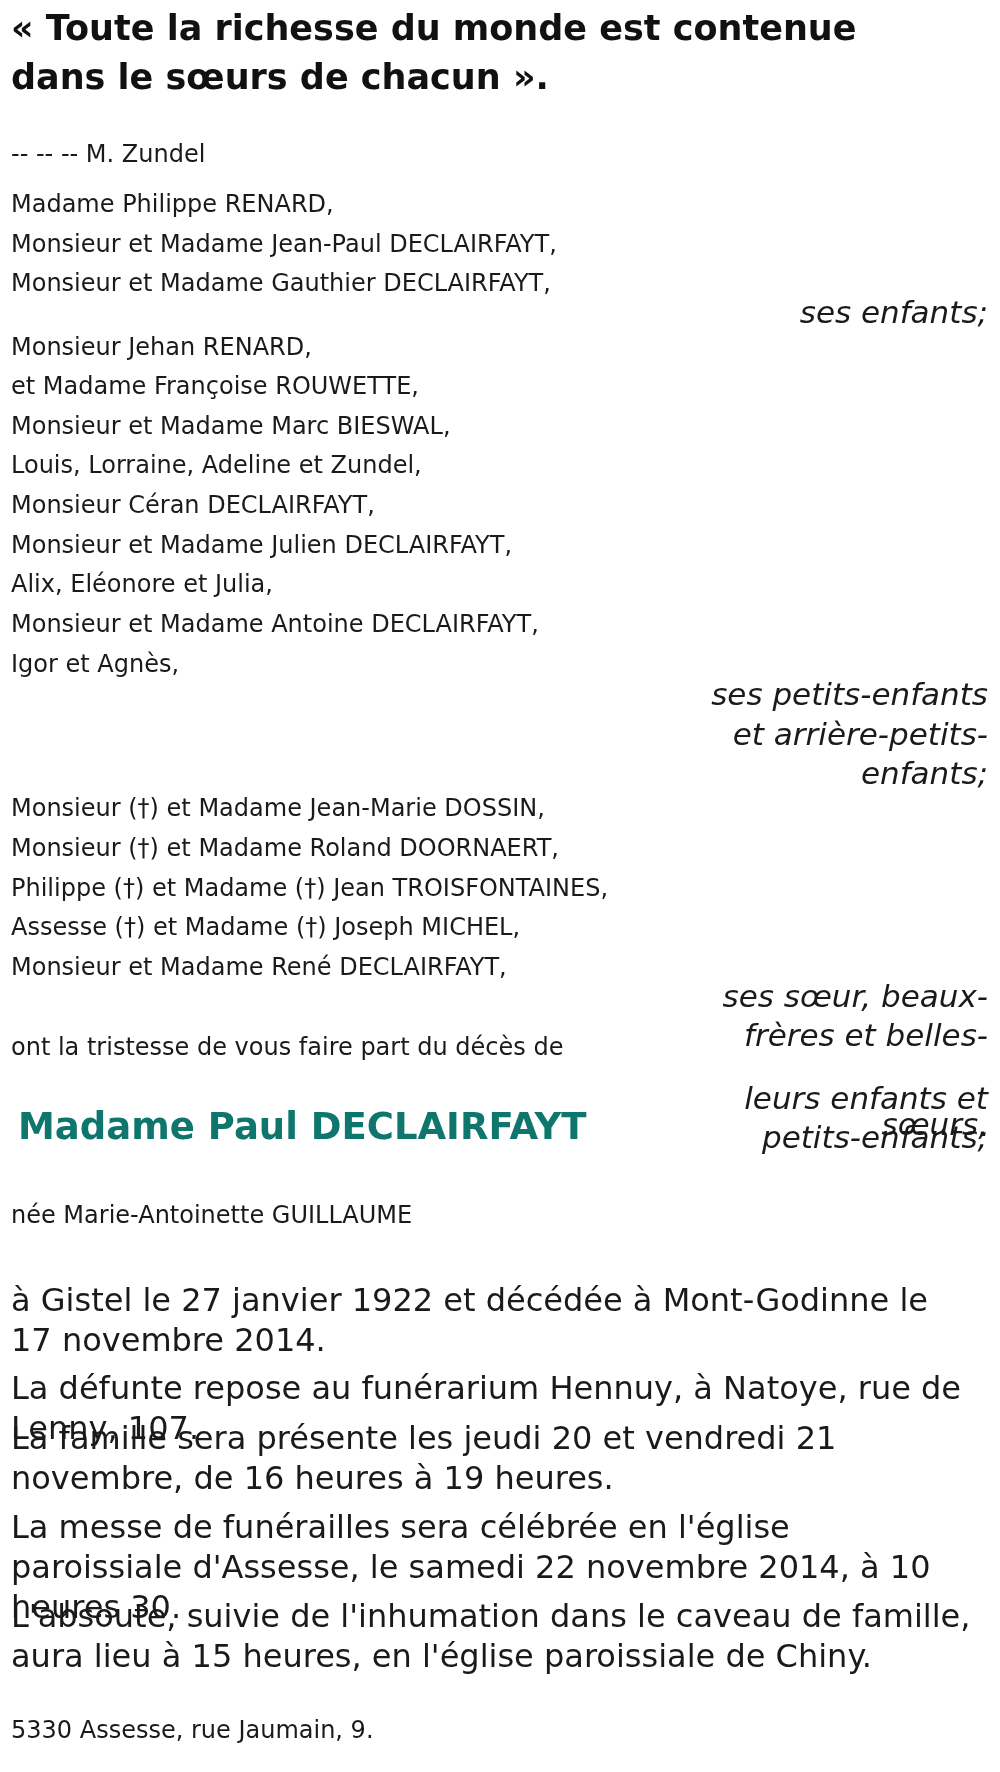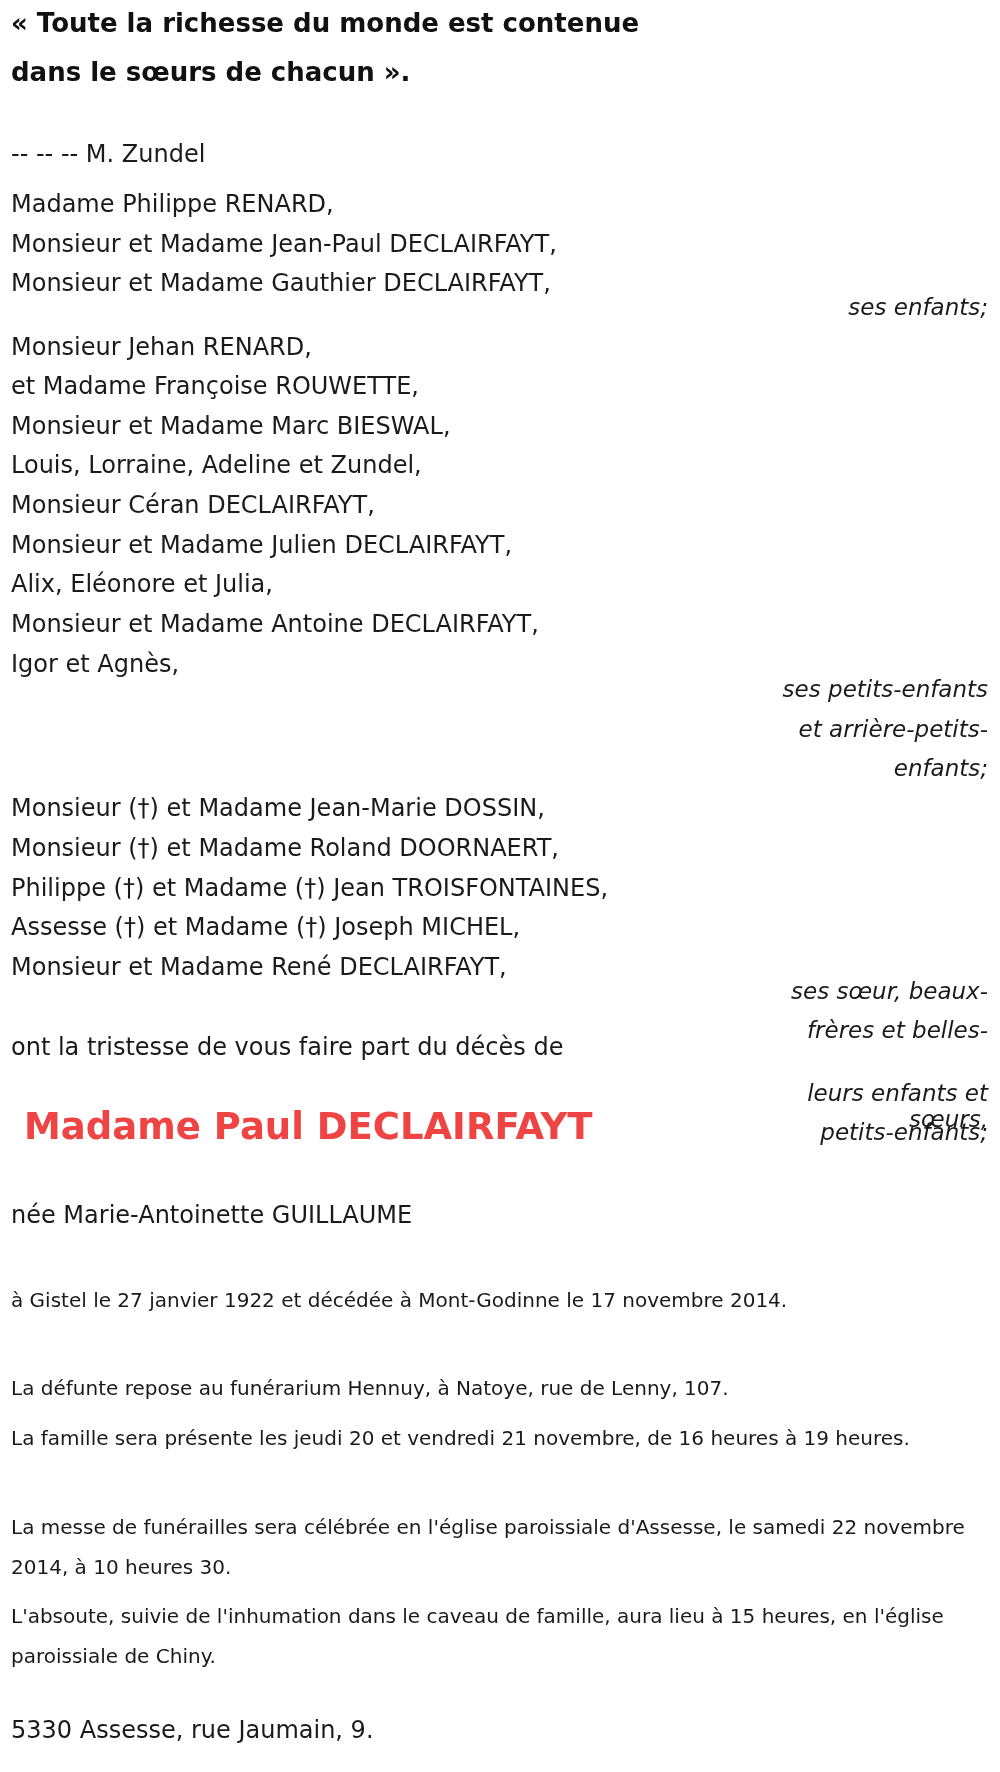--- a/index.html
+++ b/index.html
@@ -1,28 +1,28 @@
 <!DOCTYPE html>
 <html><head>
 <meta charset="utf-8">
 <style>
   html, body { margin: 0; padding: 0; background: #ffffff; }
   body {
     width: 1000px; height: 1772px; position: relative; overflow: hidden;
     font-family: "DejaVu Sans", sans-serif; color: #1a1a1a;
   }
   .abs { position: absolute; white-space: nowrap; }
-  .quote { left: 11px; font-weight: bold; font-size: 26px; color: #111; }
+  .quote { left: 11px; font-weight: bold; font-size: 35px; color: #111; }
   .line { left: 11px; font-size: 24px; color: #1a1a1a; }
   .rel {
-    right: 12px; font-style: italic; font-size: 23px; color: #1a1a1a;
+    right: 12px; font-style: italic; font-size: 31px; color: #1a1a1a;
     text-align: right;
   }
-  .name { left: 24px; font-weight: bold; font-size: 37px; color: #ef4444; }
-  .para { left: 11px; width: 960px; font-size: 20px; line-height: 40px; white-space: normal; color: #1a1a1a; }
+  .name { left: 18px; font-weight: bold; font-size: 37px; color: #0f766e; }
+  .para { left: 11px; width: 960px; font-size: 32px; line-height: 40px; white-space: normal; color: #1a1a1a; }
 </style>
 </head>
 <body>
 
 <div class="abs quote" style="top:8px;">« Toute la richesse du monde est contenue</div>
 <div class="abs quote" style="top:57px;">dans le sœurs de chacun ».</div>
 <div class="abs line" style="top:140px;">-- -- -- M. Zundel</div>
 
 <div class="abs line" style="top:190px;">Madame Philippe RENARD,</div>
 <div class="abs line" style="top:230px;">Monsieur et Madame Jean-Paul DECLAIRFAYT,</div>

